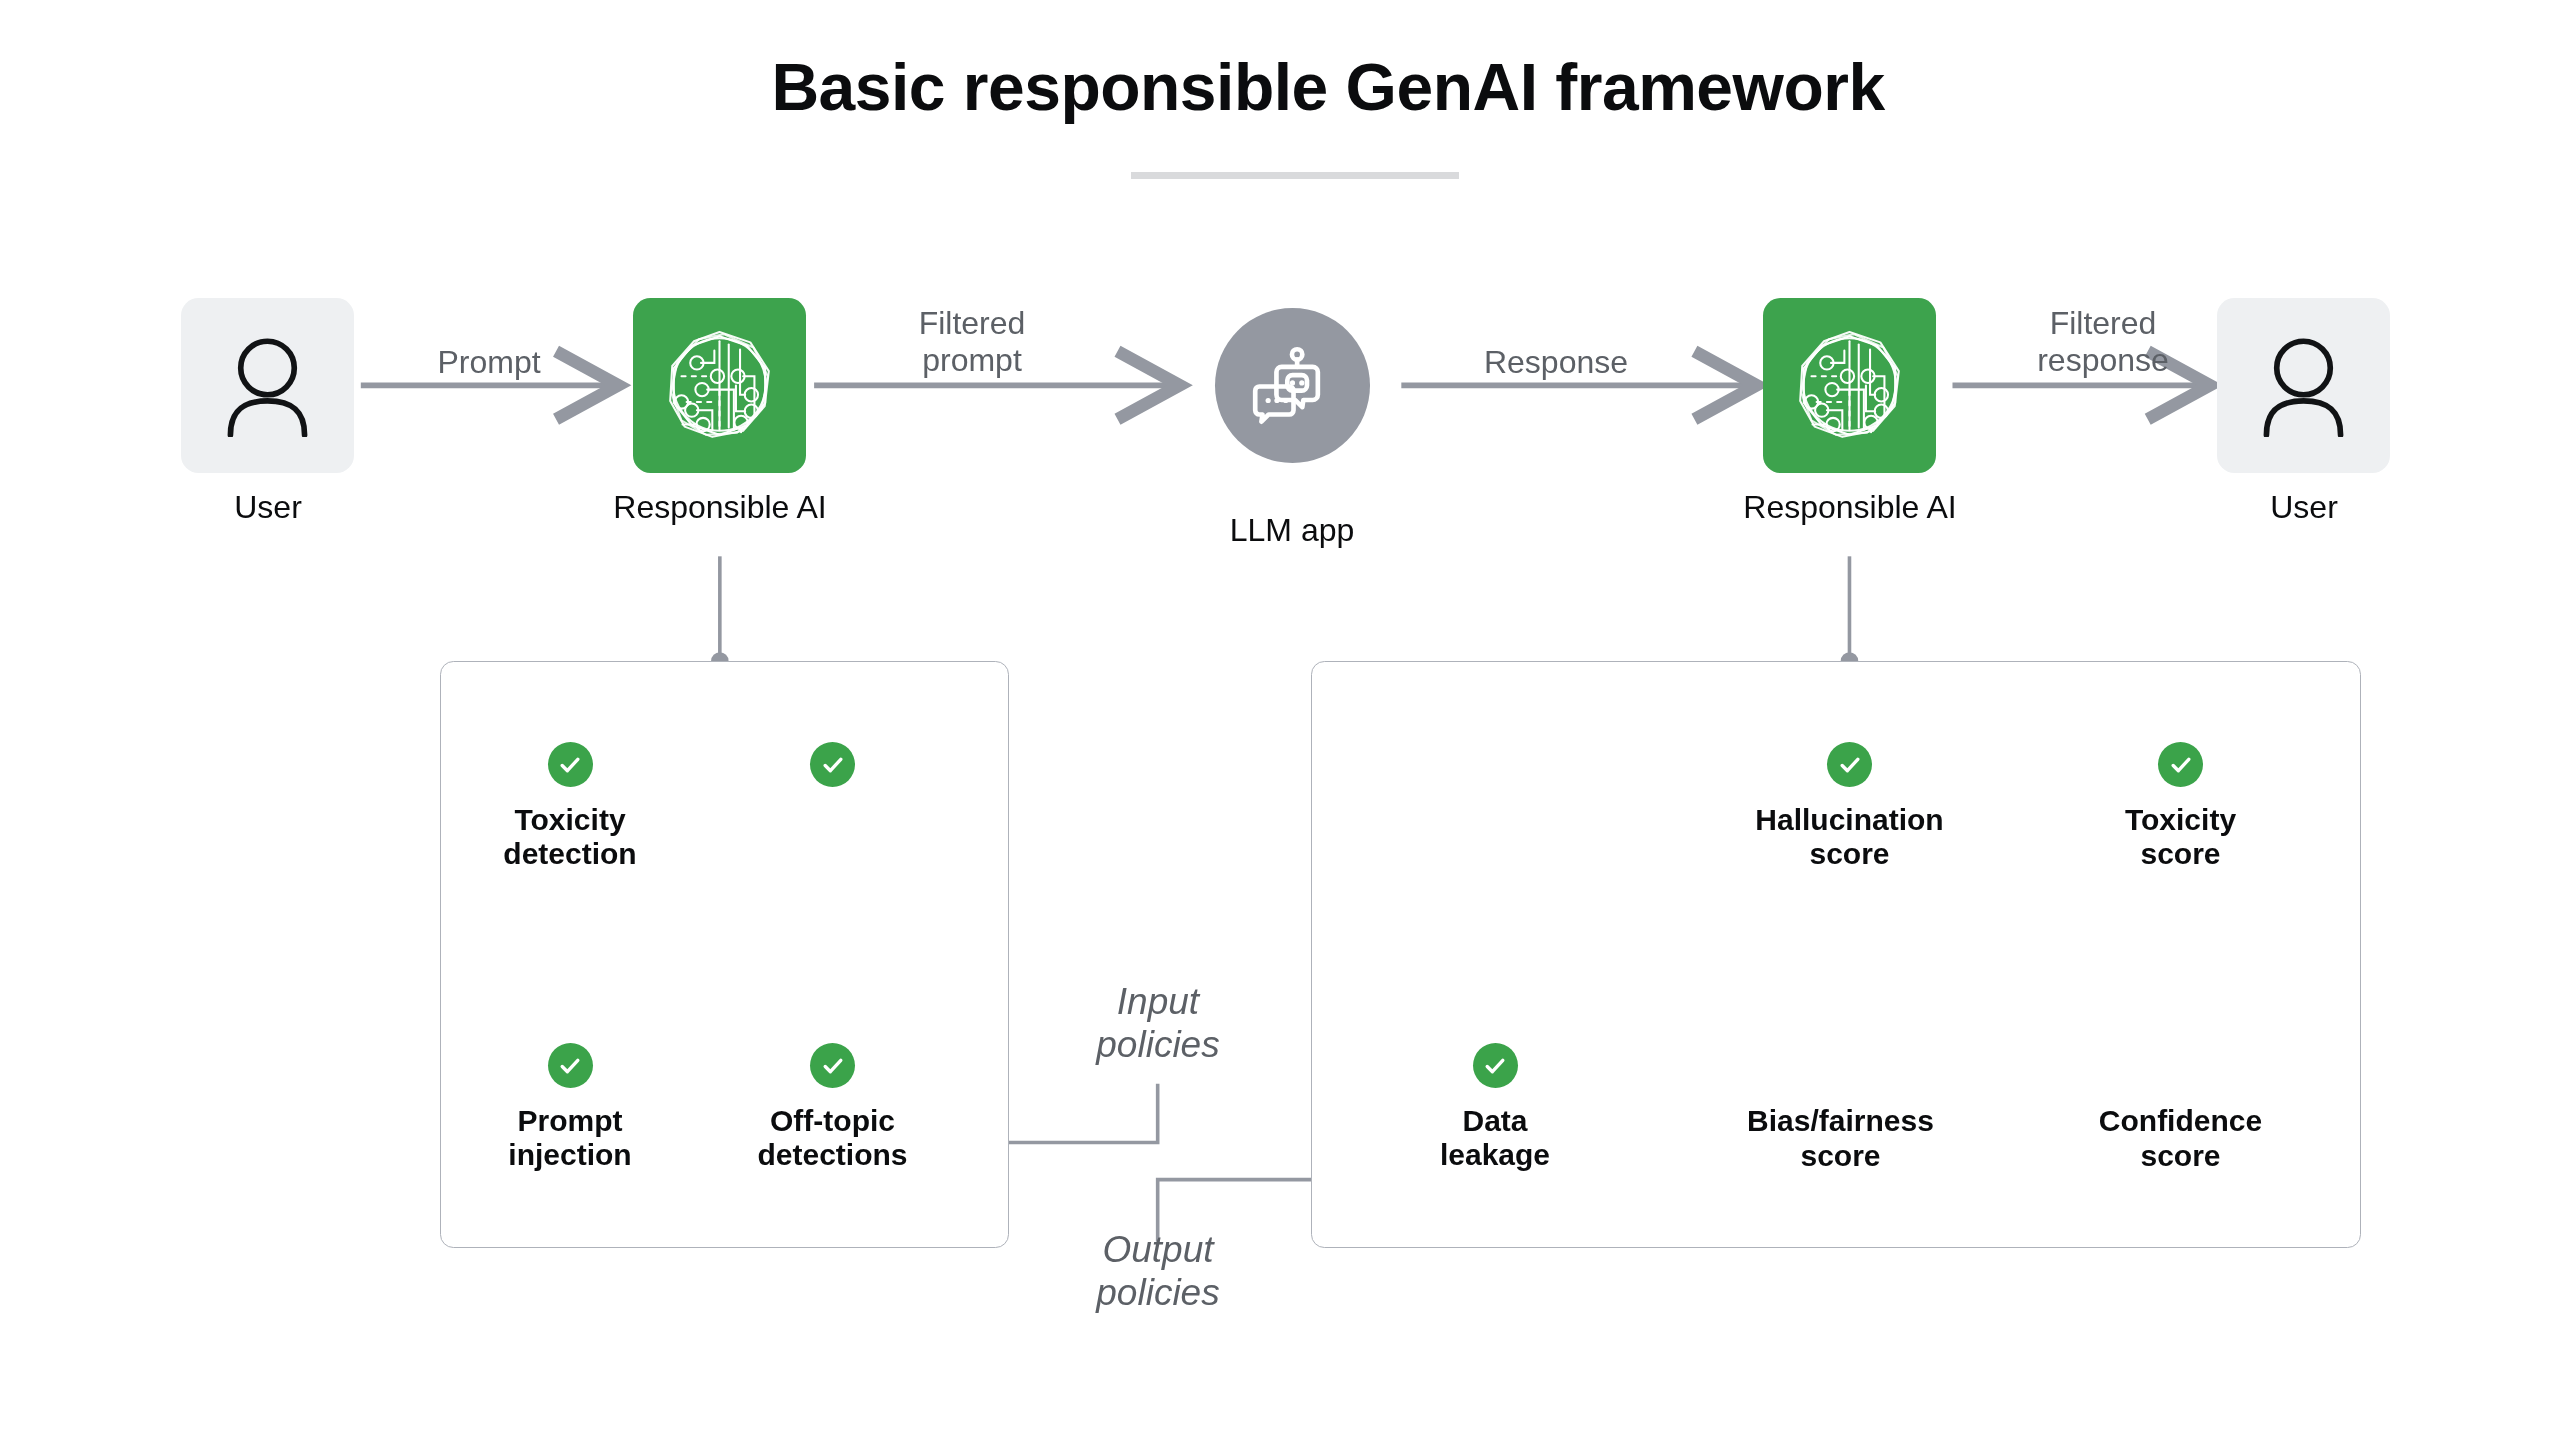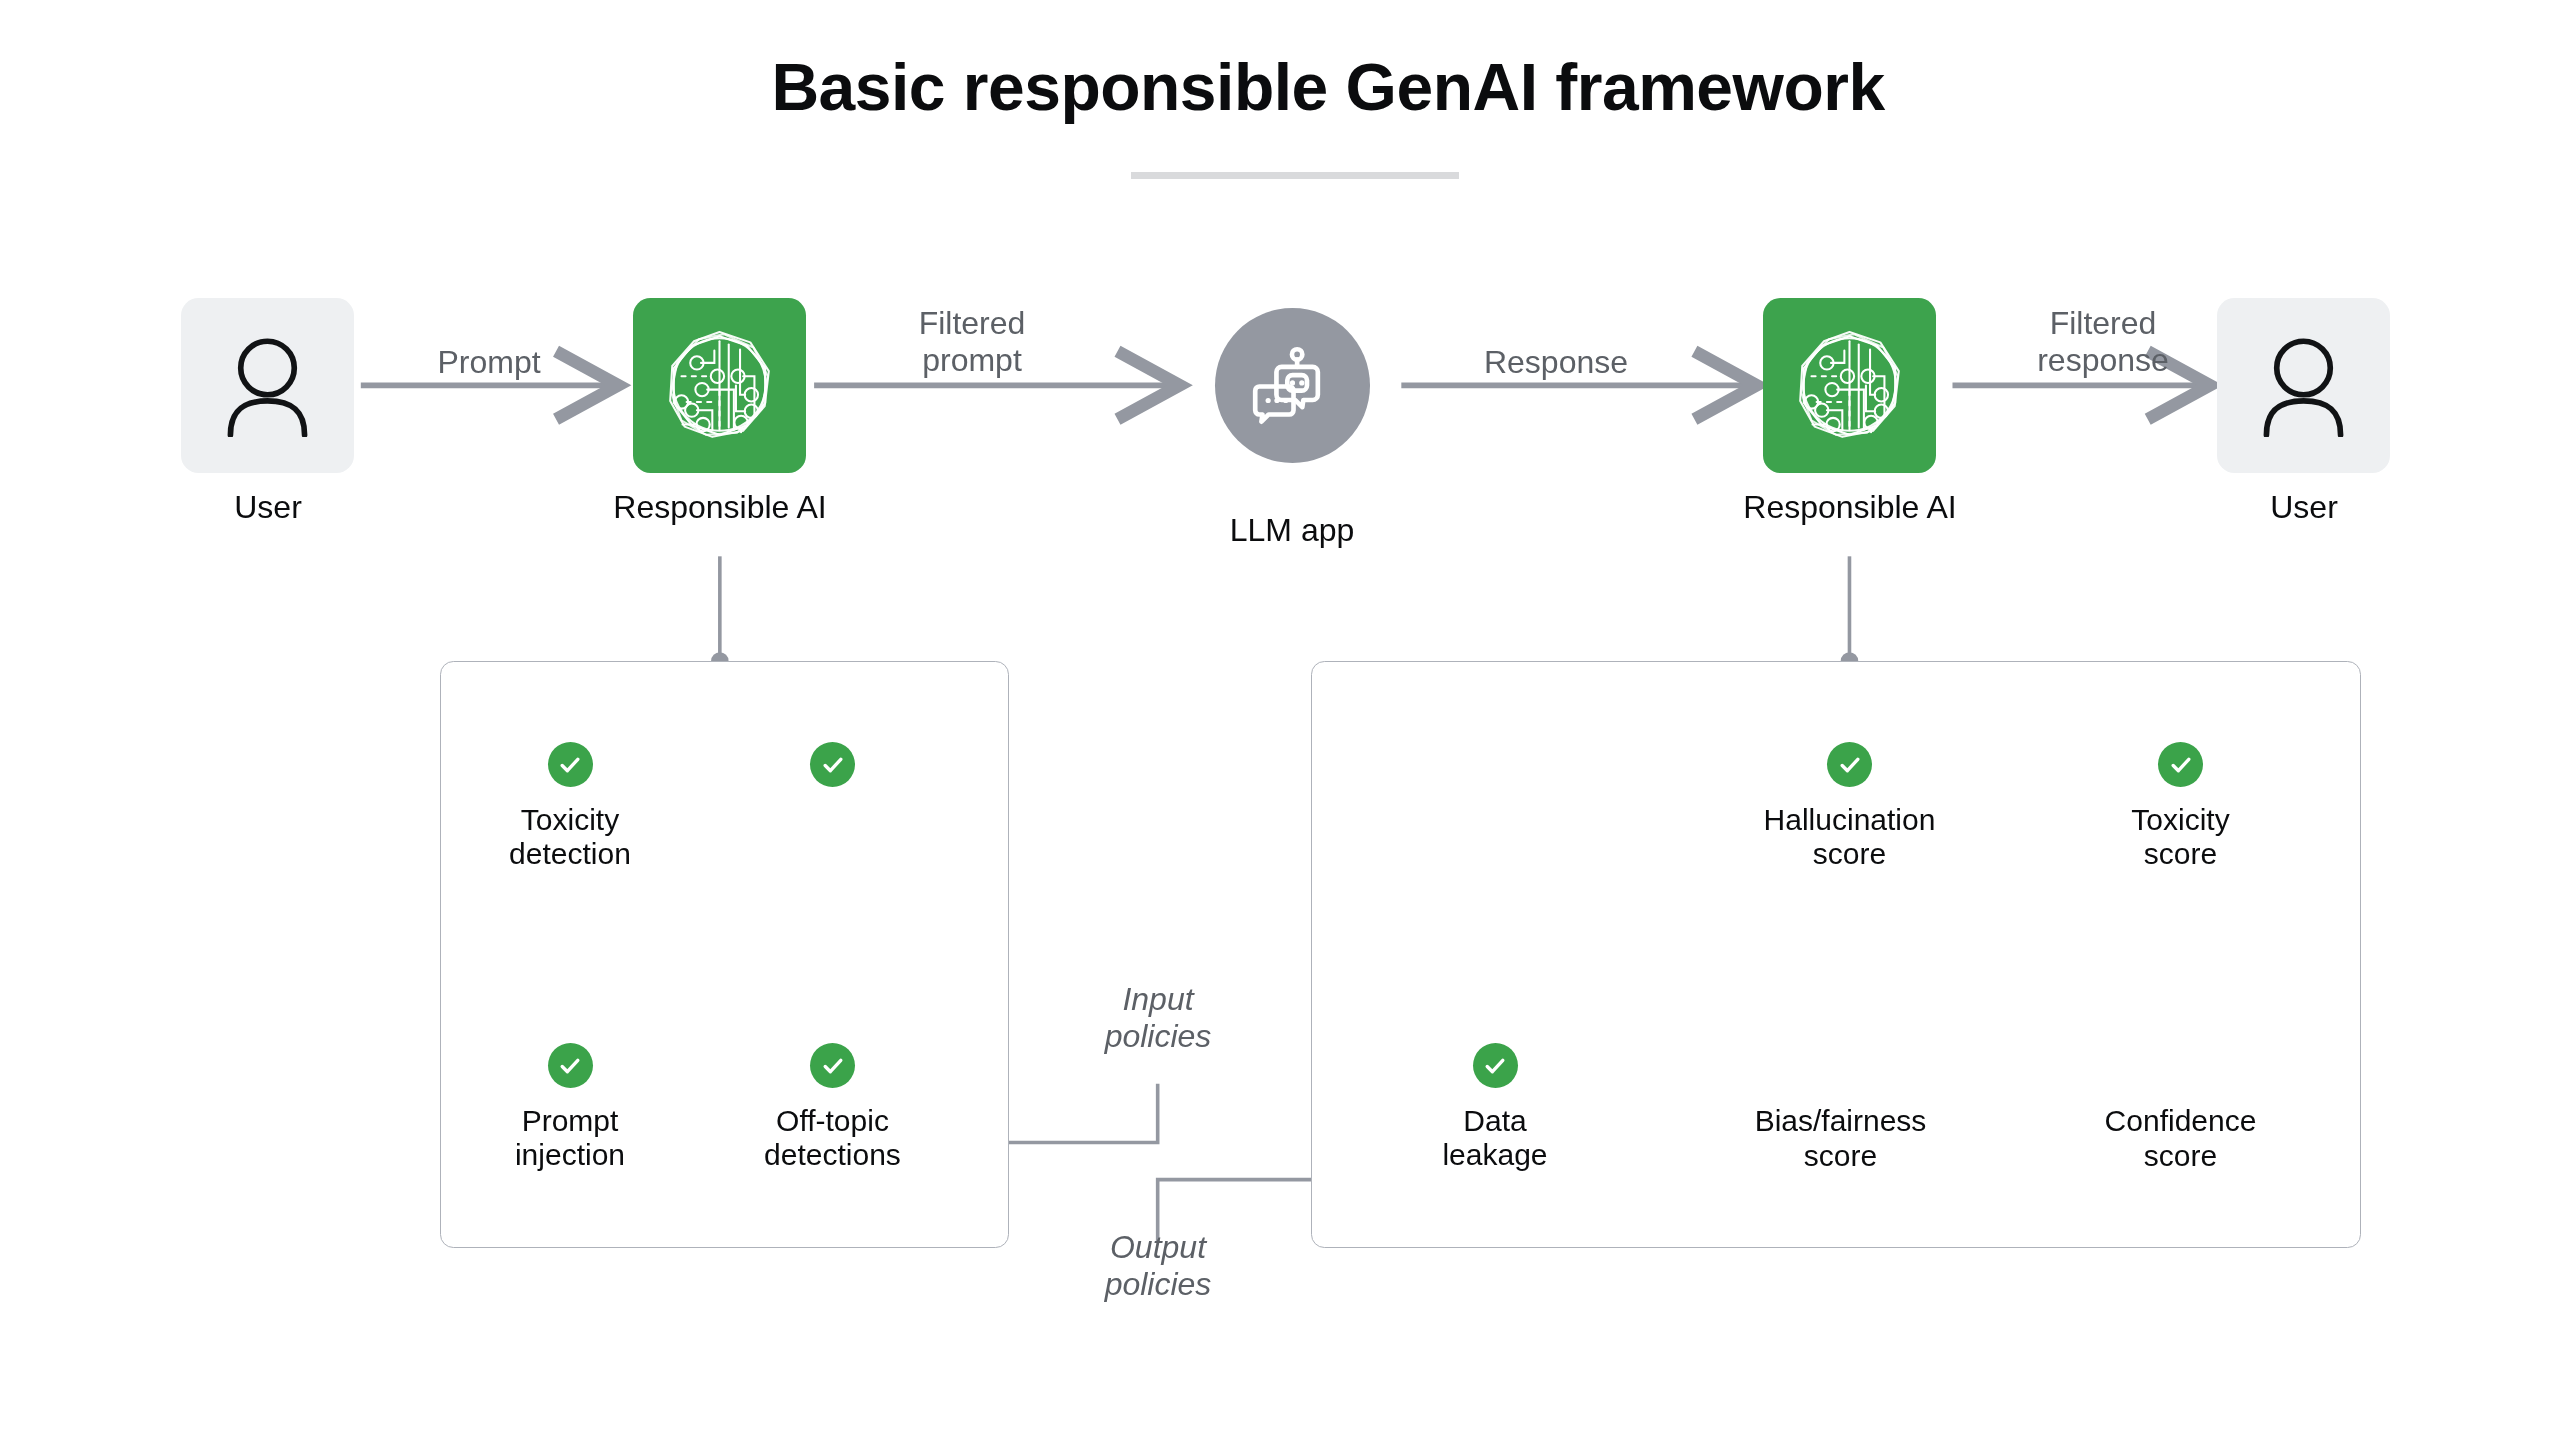--- a/index.html
+++ b/index.html
@@ -39,36 +39,36 @@
   
   .edge-caption{
     position:absolute;text-align:center;color:#5c6066;
     font-size:32px;line-height:1.16;white-space:pre-line;margin-top:11px;
   }
 
   
   .panel{
     position:absolute;border:1.5px solid #aeb2ba;border-radius:13.4px;background:#ffffff;
   }
-  .policy-item{position:absolute;text-align:center;}
+  .policy-item{position:absolute;text-align:center;font-weight:bold;}
   .check{
     width:45px;height:45px;border-radius:50%;background:#3ba34a;margin:0 auto 15.5px auto;
     display:flex;align-items:center;justify-content:center;
   }
   .check svg{display:block;}
   .policy-label{
     font-size:30px;line-height:1.16;color:#0b0c0e;white-space:pre-line;
   }
   .policy-item.nocheck .policy-label{}
   .spacer-check{height:61px;}
 
   
   .route-caption{
     position:absolute;text-align:center;font-style:italic;color:#5c6066;
-    font-size:32px;line-height:1.16;white-space:pre-line;
+    font-size:37px;line-height:1.16;white-space:pre-line;
   }
 </style>
 </head>
 <body>
 
 <div class="canvas">
 
   <div id="page-title">Basic responsible GenAI framework</div>
   <div id="title-rule"></div>
 

